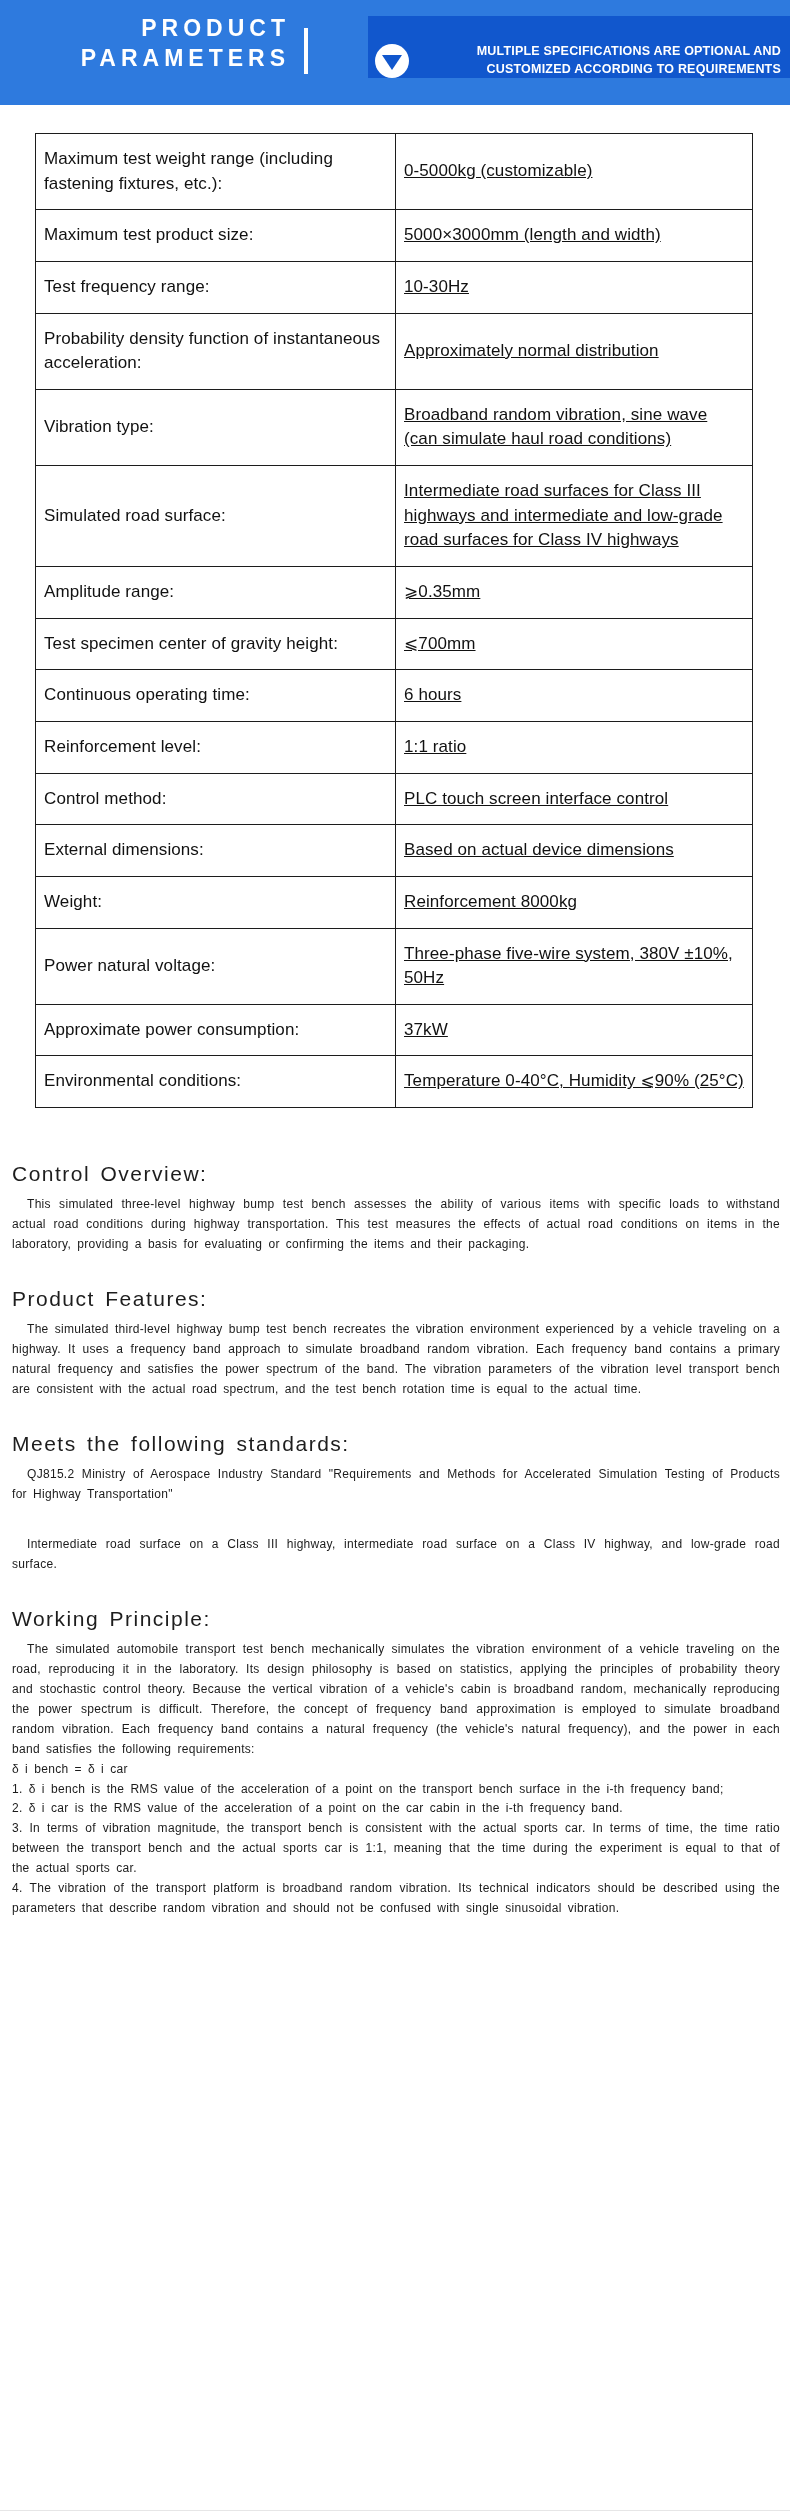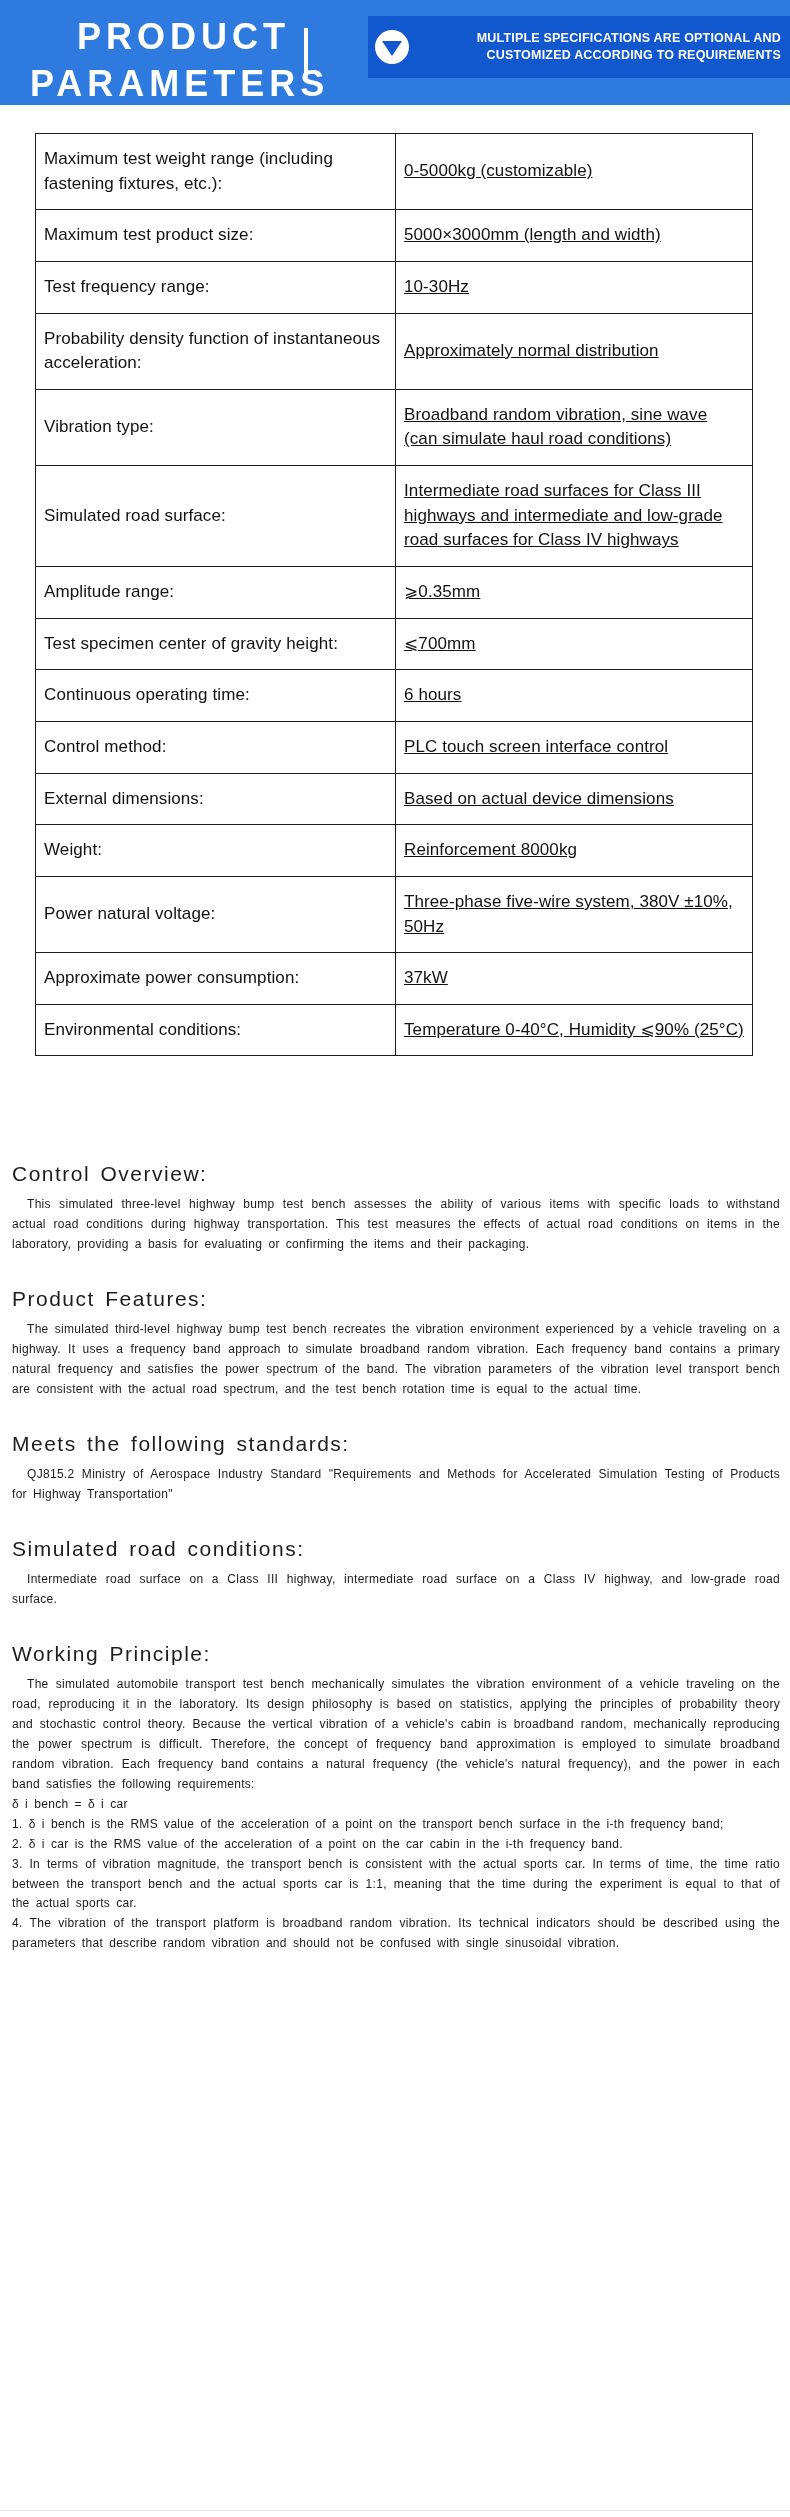--- a/index.html
+++ b/index.html
@@ -17,31 +17,31 @@
   }
 
   
   .header{
     position:absolute;top:0;left:0;width:790px;height:105px;
     background:var(--header-bg);
   }
   .header-title{
     position:absolute;left:30px;top:14px;width:260px;
     text-align:right;color:var(--header-text);
-    font-weight:bold;font-size:36px;letter-spacing:5px;line-height:1.3;
+    font-weight:bold;font-size:23px;letter-spacing:5px;line-height:1.3;
     white-space:nowrap;
   }
   .header-divider{
     position:absolute;left:304px;top:28px;width:4px;height:46px;
     background:var(--header-text);
   }
   .header-badge{
     position:absolute;left:368px;top:16px;right:0;height:62px;
     background:var(--badge-bg);
-    display:flex;align-items:center;
+    display:flex;align-items:flex-end;
   }
   .badge-circle{
     width:34px;height:34px;border-radius:50%;
     background:#ffffff;flex:0 0 34px;margin-left:7px;
     display:flex;align-items:center;justify-content:center;
   }
   .badge-tri{
     width:0;height:0;margin-top:3px;
     border-left:10px solid transparent;
     border-right:10px solid transparent;
@@ -143,20 +143,24 @@
       </tr>
       <tr>
         <td class="label-cell">Test specimen center of gravity height:</td>
         <td class="value-cell">⩽700mm</td>
       </tr>
       <tr>
         <td class="label-cell">Continuous operating time:</td>
         <td class="value-cell">6 hours</td>
       </tr>
       <tr>
+        <td class="label-cell">Reinforcement level:</td>
+        <td class="value-cell">1:1 ratio</td>
+      </tr>
+      <tr>
         <td class="label-cell">Control method:</td>
         <td class="value-cell">PLC touch screen interface control</td>
       </tr>
       <tr>
         <td class="label-cell">External dimensions:</td>
         <td class="value-cell">Based on actual device dimensions</td>
       </tr>
       <tr>
         <td class="label-cell">Weight:</td>
         <td class="value-cell">Reinforcement 8000kg</td>
@@ -183,21 +187,20 @@
     </section>
     <section>
       <h2>Product Features:</h2>
       <p class="indent">The simulated third-level highway bump test bench recreates the vibration environment experienced by a vehicle traveling on a highway. It uses a frequency band approach to simulate broadband random vibration. Each frequency band contains a primary natural frequency and satisfies the power spectrum of the band. The vibration parameters of the vibration level transport bench are consistent with the actual road spectrum, and the test bench rotation time is equal to the actual time.</p>
     </section>
     <section>
       <h2>Meets the following standards:</h2>
       <p class="indent">QJ815.2 Ministry of Aerospace Industry Standard "Requirements and Methods for Accelerated Simulation Testing of Products for Highway Transportation"</p>
     </section>
     <section>
-      <h2>Simulated road conditions:</h2>
       <p class="indent">Intermediate road surface on a Class III highway, intermediate road surface on a Class IV highway, and low-grade road surface.</p>
     </section>
     <section>
       <h2>Working Principle:</h2>
       <p class="indent">The simulated automobile transport test bench mechanically simulates the vibration environment of a vehicle traveling on the road, reproducing it in the laboratory. Its design philosophy is based on statistics, applying the principles of probability theory and stochastic control theory. Because the vertical vibration of a vehicle's cabin is broadband random, mechanically reproducing the power spectrum is difficult. Therefore, the concept of frequency band approximation is employed to simulate broadband random vibration. Each frequency band contains a natural frequency (the vehicle's natural frequency), and the power in each band satisfies the following requirements:</p>
       <p>δ i bench = δ i car</p>
       <p>1. δ i bench is the RMS value of the acceleration of a point on the transport bench surface in the i-th frequency band;</p>
       <p>2. δ i car is the RMS value of the acceleration of a point on the car cabin in the i-th frequency band.</p>
       <p>3. In terms of vibration magnitude, the transport bench is consistent with the actual sports car. In terms of time, the time ratio between the transport bench and the actual sports car is 1:1, meaning that the time during the experiment is equal to that of the actual sports car.</p>
       <p>4. The vibration of the transport platform is broadband random vibration. Its technical indicators should be described using the parameters that describe random vibration and should not be confused with single sinusoidal vibration.</p>

